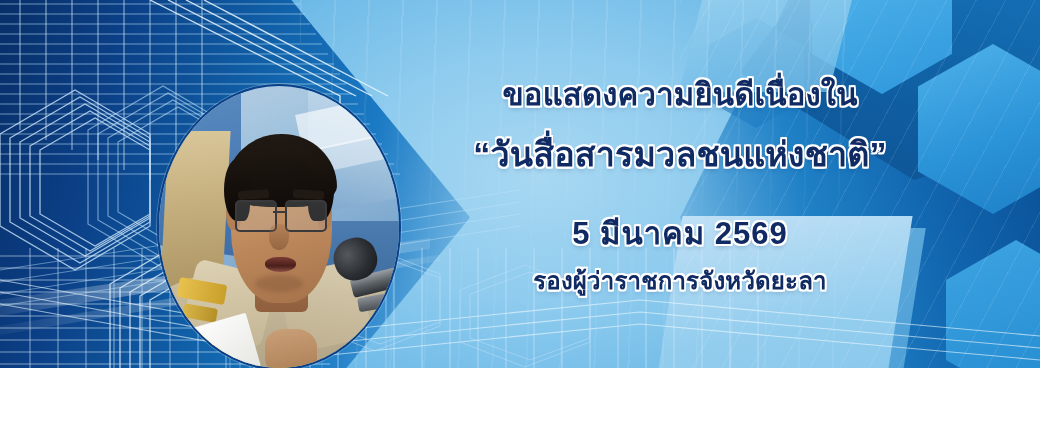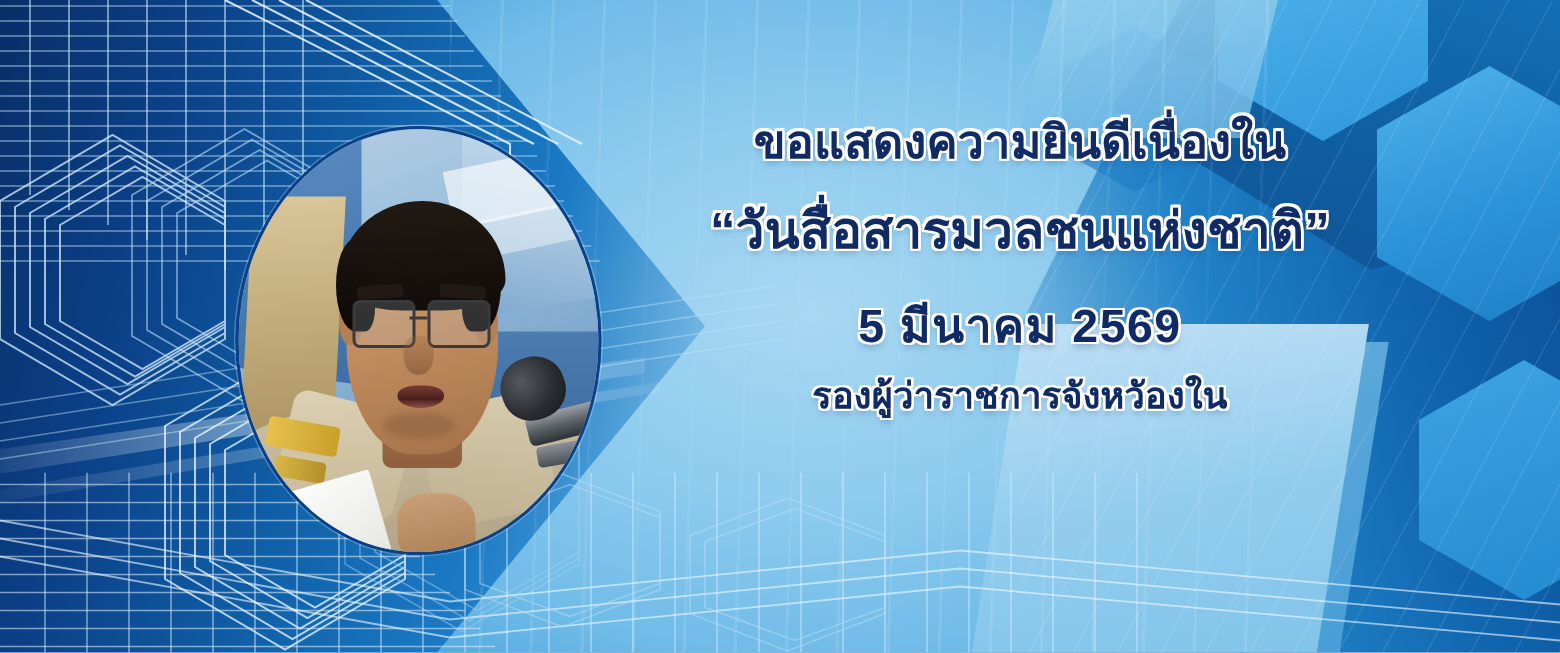--- a/index.html
+++ b/index.html
@@ -3,21 +3,21 @@
 <meta charset="utf-8">
 <style>
   html, body {
     margin: 0;
     padding: 0;
     background: #ffffff;
   }
   #banner {
     position: relative;
     width: 1040px;
-    height: 435px;
+    height: 368px;
     overflow: hidden;
     font-family: "Liberation Sans", sans-serif;
     background: #0d63ad;
   }
 
   
 
   .bg-base {
     position: absolute;
     inset: 0;
@@ -360,21 +360,21 @@
     white-space: nowrap;
     text-shadow:
       -1.6px -1.6px 0 #ffffff,  1.6px -1.6px 0 #ffffff,
       -1.6px  1.6px 0 #ffffff,  1.6px  1.6px 0 #ffffff,
       -1.6px 0 0 #ffffff, 1.6px 0 0 #ffffff,
       0 -1.6px 0 #ffffff, 0 1.6px 0 #ffffff,
       0 3px 5px rgba(10,40,90,.28);
   }
   .t-head1 { font-size: 31px; line-height: 1.1; }
   .t-head2 { font-size: 34px; line-height: 1.1; margin-top: 24px; }
-  .t-date  { font-size: 31px; line-height: 1.1; margin-top: 28px; letter-spacing: 1px; }
+  .t-date  { font-size: 31px; line-height: 1.1; margin-top: 44px; letter-spacing: 1px; }
   .t-name  { font-size: 24px; line-height: 1.1; margin-top: 40px; }
   .t-role  { font-size: 24px; line-height: 1.1; margin-top: 16px; }
 </style>
 </head>
 <body>
 
 <div id="banner">
 
   <div class="bg-base"></div>
   <div class="bg-left-wedge"></div>
@@ -572,16 +572,16 @@
 
       <div class="ph-paper"></div>
       <div class="ph-hand"></div>
     </div>
   </div>
 
   <div class="text-block">
     <div class="t-line t-head1">ขอแสดงความยินดีเนื่องใน</div>
     <div class="t-line t-head2">“วันสื่อสารมวลชนแห่งชาติ”</div>
     <div class="t-line t-date">5 มีนาคม 2569</div>
-    <div class="t-line t-role">รองผู้ว่าราชการจังหวัองใน</div>
+    <div class="t-line t-role">รองผู้ว่าราชการจังหวัดยะลา</div>
   </div>
 
 </div>
 
 </body></html>

